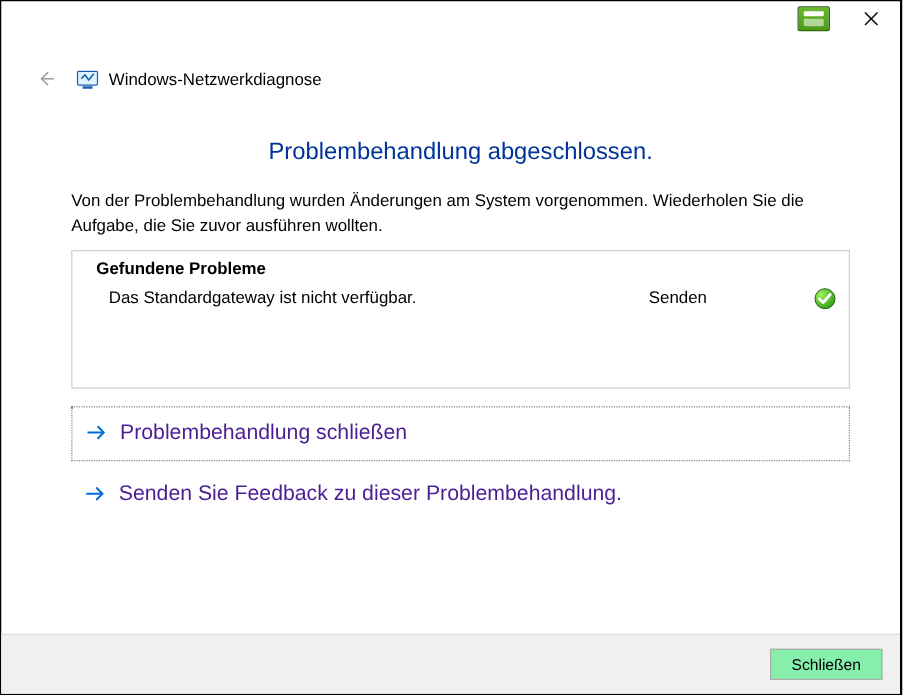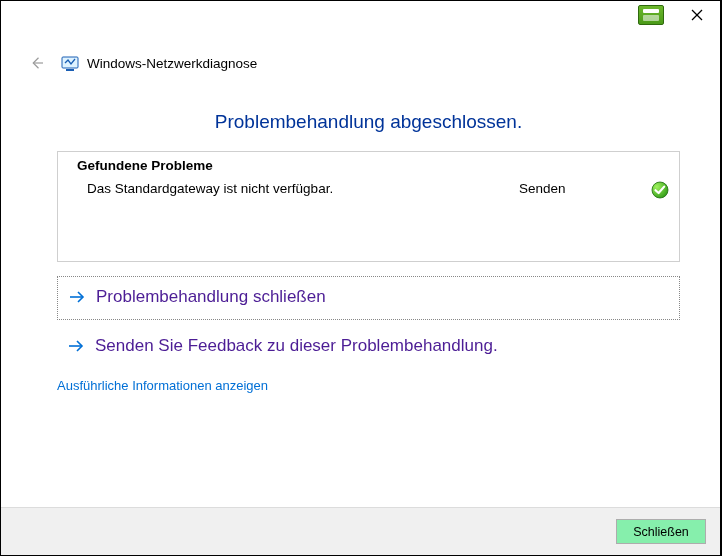--- a/index.html
+++ b/index.html
@@ -225,20 +225,21 @@
         <path d="M4 9 L7 6 L10 10 L14 5" fill="none" stroke="#1a5fb4" stroke-width="1.3"></path>
       </svg>
     </span>
     <span class="wizard-title">Windows-Netzwerkdiagnose</span>
   </div>
 
   <div class="content">
 
     <div class="page-heading">Problembehandlung abgeschlossen.</div>
 
+    <div class="description">Von der Problembehandlung wurden Änderungen am System vorgenommen. Wiederholen Sie die Aufgabe, die Sie zuvor ausführen wollten.</div>
 
     <div class="problems-box">
       <div class="problems-header">Gefundene Probleme</div>
 
       <div class="problem-row">
         <span class="problem-desc">Das Standardgateway ist nicht verfügbar.</span>
         <span class="problem-status">Senden</span>
         <span class="status-icon">
           <svg viewBox="0 0 18 18">
             <defs>
@@ -269,21 +270,20 @@
     <div class="plain-link">
       <span class="arrow">
         <svg viewBox="0 0 18 18">
           <line x1="2" y1="9" x2="14" y2="9" stroke="#006fd6" stroke-width="1.6"></line>
           <path d="M10 4 L15 9 L10 14" fill="none" stroke="#006fd6" stroke-width="1.6"></path>
         </svg>
       </span>
       <span class="link-text">Senden Sie Feedback zu dieser Problembehandlung.</span>
     </div>
 
-    <div class="details-link">Ausführliche Informationen anzeigen</div>
 
   </div>
 
   <div class="footer">
     <button class="footer-btn">Schließen</button>
   </div>
 
 </div>
 
 </body></html>

